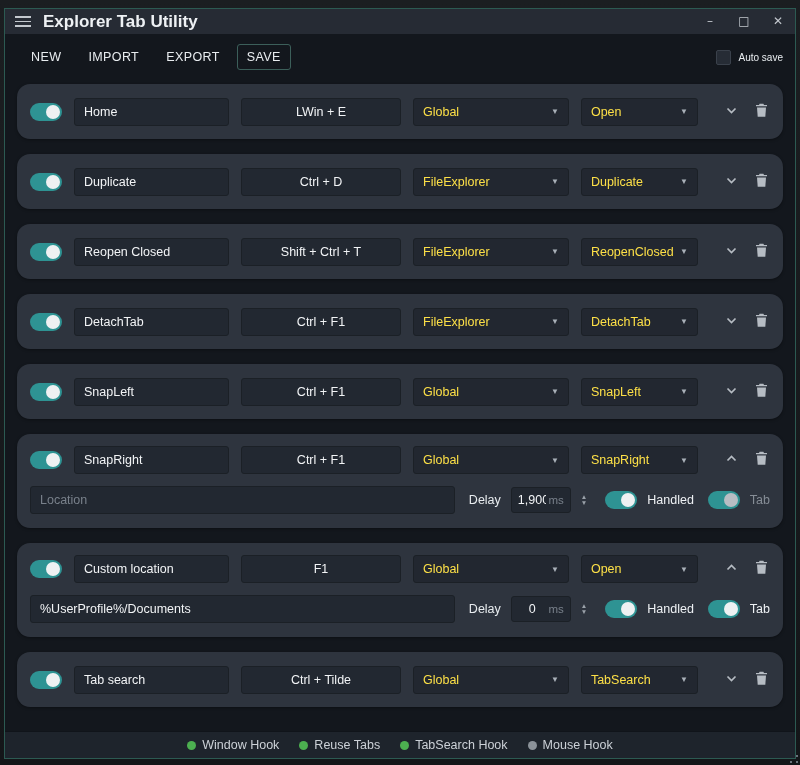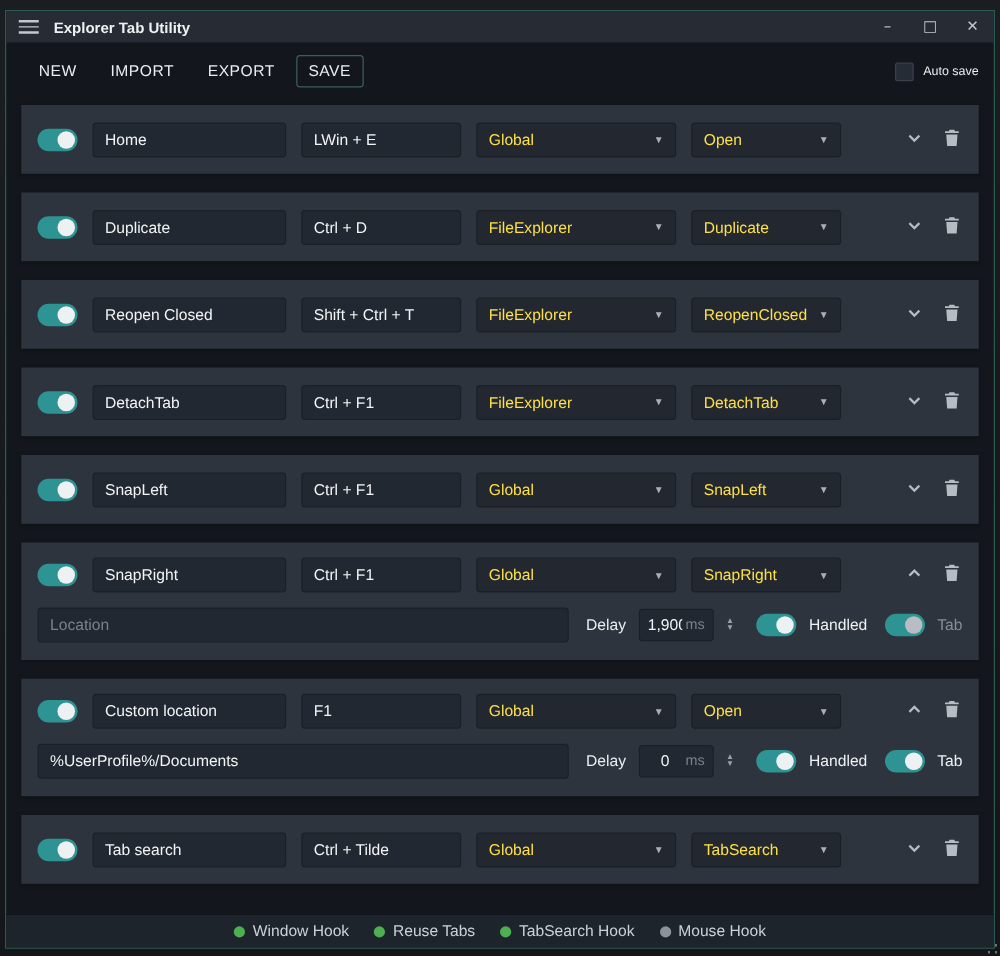--- a/index.html
+++ b/index.html
@@ -20,21 +20,21 @@
     border:1px solid #2c5a52;
     display:flex; flex-direction:column;
   }
   
   .titlebar {
     height:25px; background:#262b34; display:flex; align-items:center;
     flex:0 0 auto; padding-left:10px;
   }
   .menu-icon { width:16px; display:flex; flex-direction:column; gap:3px; cursor:pointer; }
   .menu-icon i { display:block; height:1.5px; background:#c3c8ce; }
-  .titlebar .title { margin-left:12px; font-size:12px; font-weight:bold; color:#eef1f4; }
+  .titlebar .title { margin-left:12px; font-size:17px; font-weight:bold; color:#eef1f4; }
   .titlebar .spacer { flex:1; }
   .winbtn {
     width:34px; height:25px; background:none; border:none; color:#c3c8ce;
     font-size:12px; font-family:"DejaVu Sans", sans-serif; cursor:pointer; line-height:25px;
   }
   
   .toolbar {
     display:flex; align-items:center; padding:10px 12px 6px 16px; flex:0 0 auto;
   }
   .toolbar .tbtn {
@@ -50,21 +50,21 @@
     width:15px; height:15px; background:#262c35; border:1px solid #3a414b;
     border-radius:2px; cursor:pointer;
   }
   .autosave-label { font-size:10px; color:#e9edf0; }
   
   .rows {
     flex:1; padding:8px 12px 0 12px; display:flex; flex-direction:column; gap:15px;
     overflow:hidden;
   }
   .row {
-    background:#2e343e; border-radius:0; box-shadow:0 1px 3px rgba(0,0,0,.35);
+    background:#2e343e; border-radius:13px; box-shadow:0 1px 3px rgba(0,0,0,.35);
     flex:0 0 auto;
   }
   .row-main { display:flex; align-items:center; height:55px; padding:0 13px; gap:12px; }
   .row.expanded .row-main { height:52px; }
   .row-details { display:flex; align-items:center; padding:0 13px 14px 13px; gap:10px; }
   
   .toggle {
     width:32px; height:18px; border-radius:9px; background:#2e9393;
     position:relative; cursor:pointer; flex:0 0 auto;
   }
@@ -76,21 +76,21 @@
   .toggle:not(.on) .knob { left:2px; right:auto; }
   .toggle.muted .knob { background:#b8bdc3; }
   
   .text-input {
     height:28px; background:#222831; border:1px solid #1b2026; border-radius:3px;
     color:#f2f4f6; font-family:"Liberation Sans", sans-serif; font-size:12.5px;
     padding:0 9px; outline:none;
   }
   .text-input::placeholder { color:#79818b; }
   .name-input { width:155px; }
-  .hotkey-input { width:128px; }
+  .hotkey-input { width:160px;text-align:center; }
   
   .select {
     height:28px; background:#222730; border:1px solid #1b2026; border-radius:3px;
     display:flex; align-items:center; padding:0 9px; cursor:pointer; gap:6px;
   }
   .select .val { font-size:12.5px; color:#fde047; flex:1; white-space:nowrap; overflow:hidden; }
   .select .caret { font-size:8px; color:#a9b0b8; flex:0 0 auto; }
   .scope-select { width:160px; }
   .action-select { width:120px; }
   

